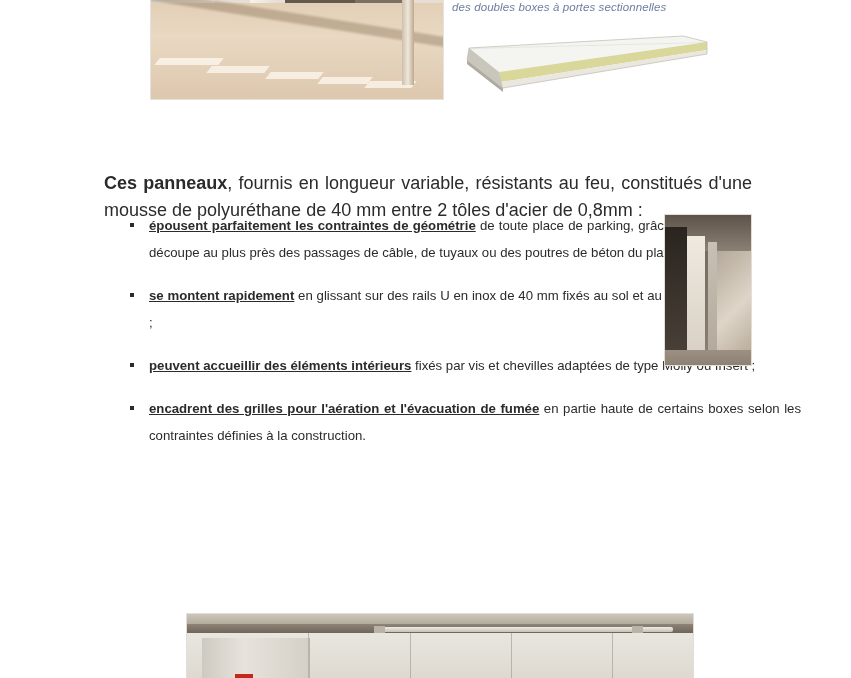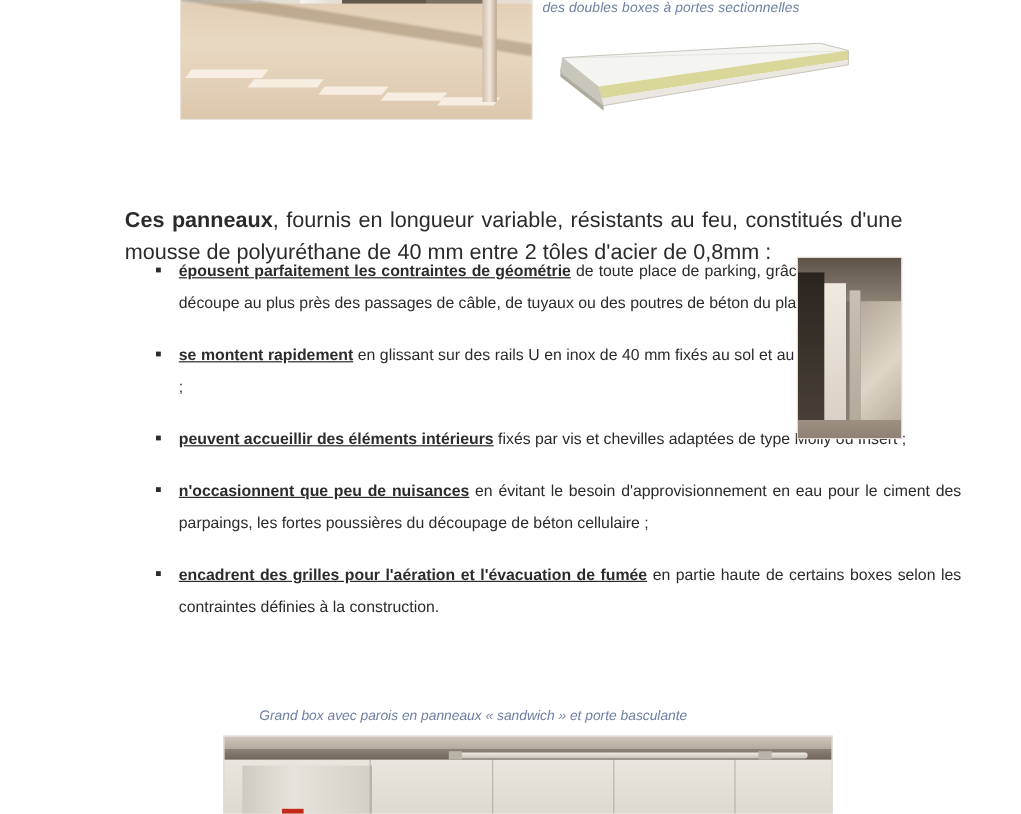--- a/index.html
+++ b/index.html
@@ -294,40 +294,35 @@
       <b>épousent  parfaitement les contraintes de géométrie</b><span> de toute place de parking, grâce à une découpe au plus près des passages de câble, de tuyaux ou des poutres de béton du plafond ;</span>
     </li>
     <li class="bullet b2">
       <span class="dot"></span>
       <b>se montent rapidement</b><span> en glissant sur des rails U en inox de 40 mm fixés au sol et au plafond ;</span>
     </li>
     <li class="bullet b3">
       <span class="dot"></span>
       <b>peuvent accueillir des éléments intérieurs</b><span> fixés par vis et chevilles adaptées de type Molly ou Insert ;</span>
     </li>
-    <li class="bullet b4">
-      <span class="dot"></span>
-      <b>n'occasionnent que peu de nuisances</b><span> en évitant le besoin d'approvisionnement en eau pour le ciment des parpaings, les fortes poussières du découpage de béton cellulaire ;</span>
-    </li>
     <li class="bullet b5">
       <span class="dot"></span>
       <b>encadrent des grilles pour l'aération et l'évacuation de fumée</b><span> en partie haute de certains boxes selon les contraintes définies à la construction.</span>
     </li>
   </ul>
 
   <div class="photo-interior">
     <div class="pi-right"></div>
     <div class="pi-ceiling"></div>
     <div class="pi-dark"></div>
     <div class="pi-panel"></div>
     <div class="pi-panel2"></div>
     <div class="pi-floor"></div>
   </div>
 
-  <div class="caption-bottom">Grand box avec parois en panneaux « sandwich » et porte basculante</div>
 
   <div class="photo-box">
     <div class="pb-wall"></div>
     <div class="pb-panel-seam" style="left:24%;"></div>
     <div class="pb-panel-seam" style="left:44%;"></div>
     <div class="pb-panel-seam" style="left:64%;"></div>
     <div class="pb-panel-seam" style="left:84%;"></div>
     <div class="pb-ceiling"></div>
     <div class="pb-beam"></div>
     <div class="pb-light"></div>

